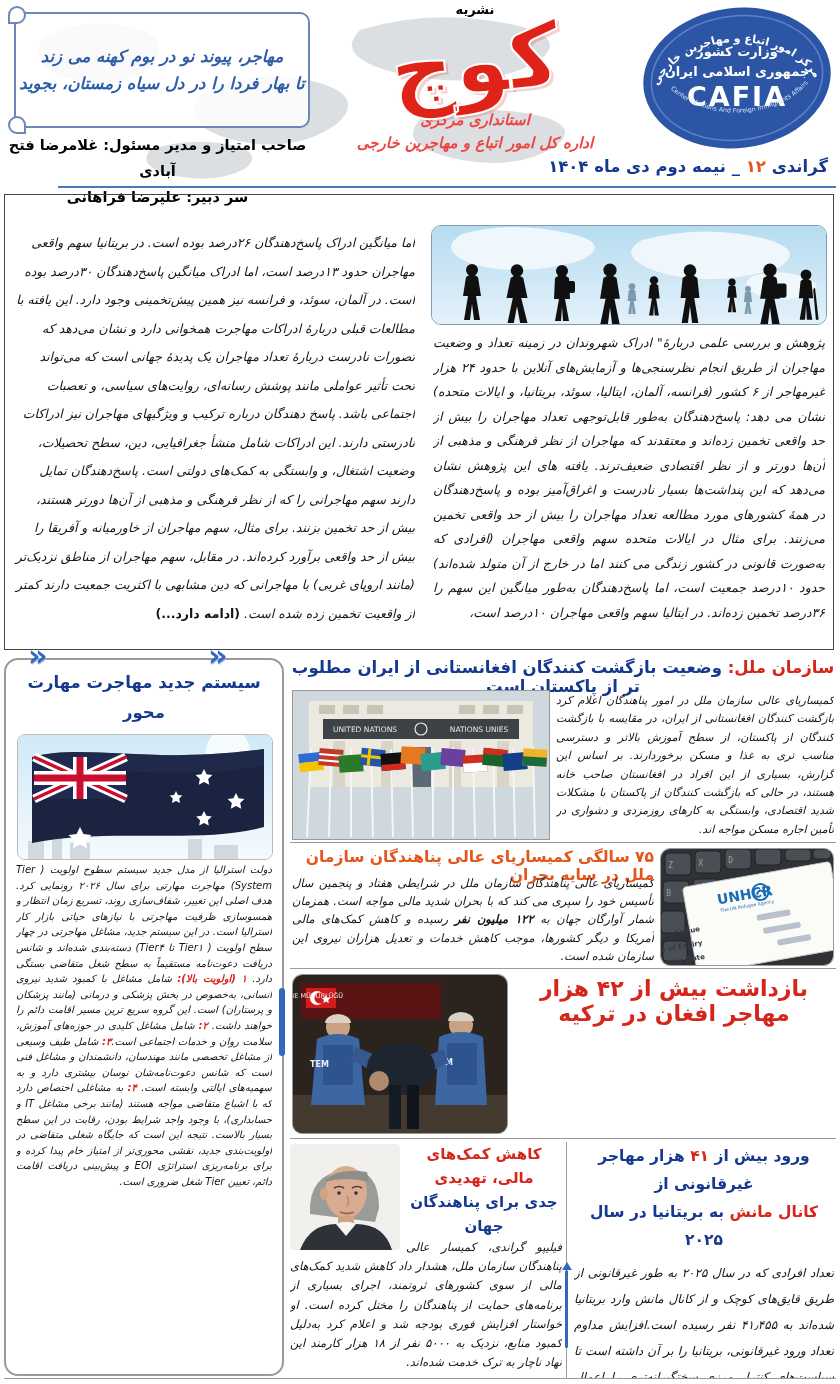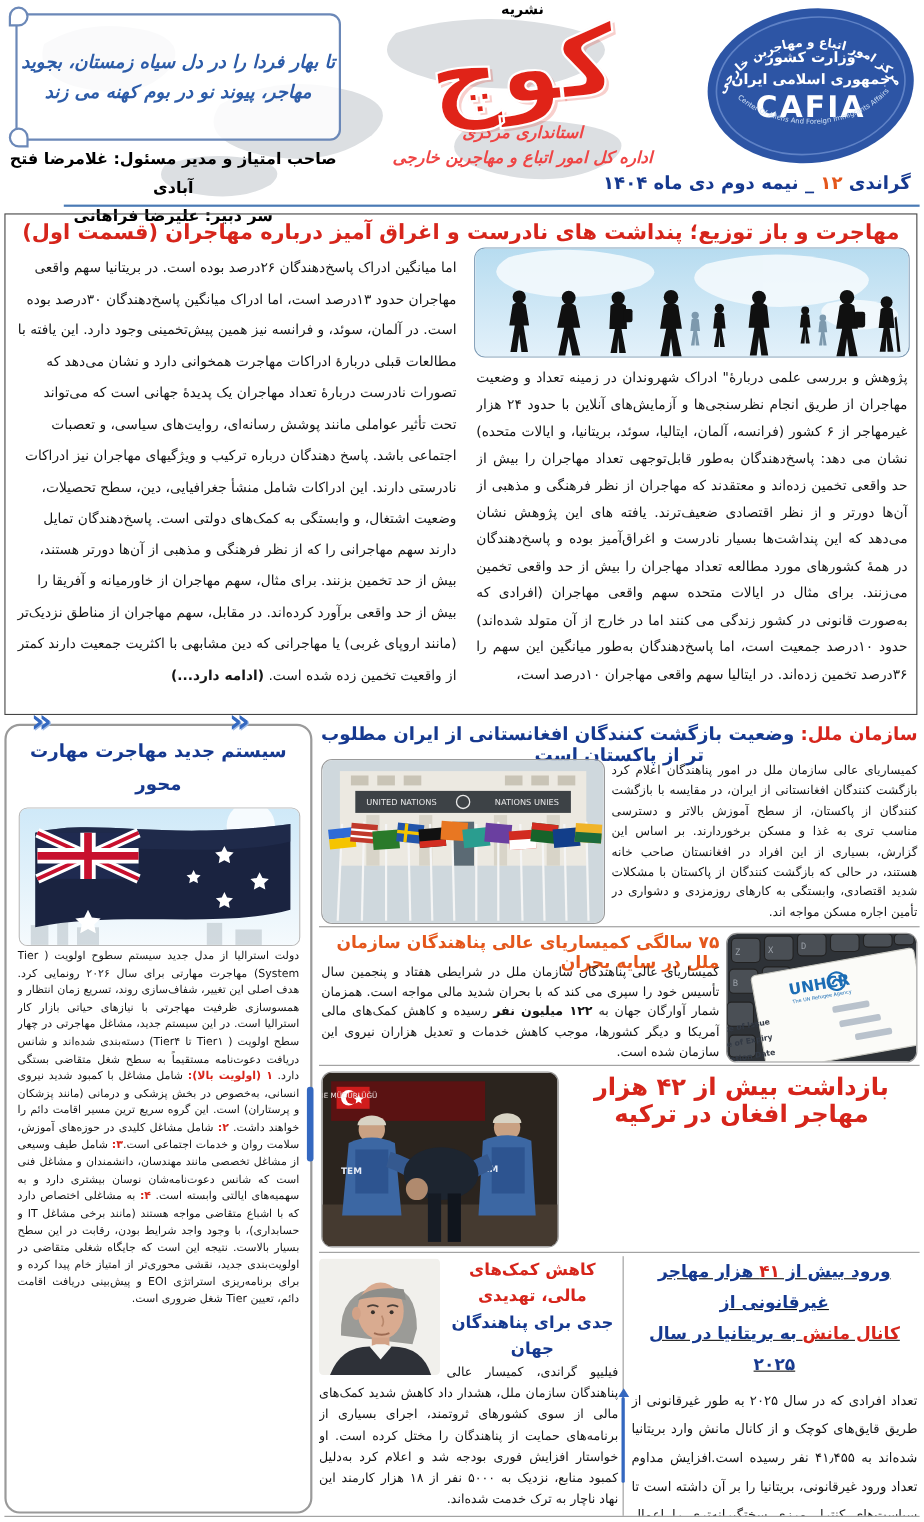--- a/index.html
+++ b/index.html
@@ -1,20 +1,20 @@
 <!DOCTYPE html>
 <html lang="fa" dir="rtl"><head>
 <meta charset="utf-8">
 <style>
   html,body{margin:0;padding:0;background:#fff;}
   .page{position:relative;width:840px;height:1384px;background:#fff;overflow:hidden;
         font-family:"DejaVu Sans",sans-serif;direction:rtl;color:#151515;}
   .abs{position:absolute;}
   p{margin:0;}
-  .just{text-align:justify;}
+  .just{text-align:justify;font-style:italic;}
   .red{color:#d6251b;}
   .blue{color:#16398f;}
   .orange{color:#e4571c;}
   .bold{font-weight:bold;}
   
   .scroll{left:14px;top:12px;width:292px;height:112px;border:2px solid #6b88b8;border-radius:10px;
           background:rgba(255,255,255,.85);}
   .scroll .curl{position:absolute;width:14px;height:14px;border:2px solid #6b88b8;border-radius:50% 50% 50% 0;background:#fff;}
   .poem{position:absolute;inset:0;display:flex;flex-direction:column;justify-content:center;gap:8px;
         color:#2d5ca8;font-weight:bold;font-style:italic;font-size:16.5px;text-align:center;}
@@ -40,21 +40,21 @@
   
   .ausbox{left:4px;top:658px;width:280px;height:718px;border:2px solid #9a9a9a;border-radius:14px;box-sizing:border-box;}
   .chev{position:absolute;top:-22px;font-size:30px;font-weight:bold;color:#3468c0;direction:ltr;
         text-shadow:1px 1px 0 #9db8e4;}
   .aus-headline{position:absolute;left:0;right:0;top:8px;text-align:center;font-weight:bold;font-size:16.5px;line-height:30px;}
   .aus-img{position:absolute;left:11px;top:74px;width:254px;height:124px;border-radius:8px;overflow:hidden;border:1px solid #bbb;}
   .aus-body{position:absolute;left:10px;right:10px;top:202px;bottom:6px;overflow:hidden;
             font-size:10px;line-height:15.6px;}
   
   .sec-a-headline{left:290px;top:658px;width:546px;text-align:center;font-weight:bold;font-size:16.5px;}
-  .sec-a-img{left:292px;top:690px;width:256px;height:148px;border-radius:10px;overflow:hidden;border:1px solid #999;}
+  .sec-a-img{left:292px;top:690px;width:256px;height:148px;border-radius:0;overflow:hidden;border:1px solid #999;}
   .sec-a-body{right:6px;top:692px;width:278px;height:148px;overflow:hidden;font-size:11px;line-height:18.4px;}
   .sec-b-img{right:6px;top:848px;width:172px;height:116px;border-radius:10px;overflow:hidden;border:1px solid #999;}
   .sec-b-headline{left:292px;top:848px;width:362px;text-align:right;font-weight:bold;font-size:15.5px;}
   .sec-b-body{left:292px;top:874px;width:362px;height:92px;overflow:hidden;font-size:11.5px;line-height:18.2px;}
   .sec-c-img{left:292px;top:974px;width:214px;height:158px;border-radius:10px;overflow:hidden;border:1px solid #999;}
   .sec-c-headline{right:6px;top:976px;width:320px;text-align:center;font-weight:bold;font-size:22px;}
   .sec-c-body{right:6px;top:1006px;width:318px;height:128px;overflow:hidden;font-size:12.5px;line-height:25px;}
   
   .fund{left:290px;top:1142px;width:272px;height:232px;overflow:hidden;}
   .fund-headline{text-align:center;font-weight:bold;font-size:15px;line-height:24px;}
@@ -79,22 +79,22 @@
       <path d="M360,30 q70,-22 150,-6 q60,12 30,36 q-50,30 -130,16 q-80,-16 -50,-46z"></path>
       <path d="M420,120 q60,-18 120,-4 q40,10 16,30 q-40,26 -104,12 q-56,-14 -32,-38z"></path>
       <path d="M150,150 q40,-14 86,-4 q26,8 10,22 q-28,16 -70,8 q-40,-8 -26,-26z"></path>
     </g>
   </svg>
 
   <div class="abs scroll">
     <span class="curl" style="left:-8px;top:-8px;"></span>
     <span class="curl" style="left:-8px;bottom:-8px;transform:rotate(-90deg);"></span>
     <div class="poem">
+      <span>مهاجر، پیوند نو در بوم کهنه می زند</span>
       <span>تا بهار فردا را در دل سیاه زمستان، بجوید</span>
-      <span>مهاجر، پیوند نو در بوم کهنه می زند</span>
     </div>
   </div>
 
   <div class="abs brand">
     <div class="brand-label">نشریه</div>
     <div class="brand-title">کوچ</div>
     <div class="brand-orgs">
       <div>استانداری مرکزی</div>
       <div>اداره کل امور اتباع و مهاجرین خارجی</div>
     </div>
@@ -121,21 +121,20 @@
   <div class="abs credits">
     <div>صاحب امتیاز و مدیر مسئول: غلامرضا فتح آبادی</div>
     <div>سر دبیر: علیرضا فراهانی</div>
   </div>
   <div class="abs issue">
     <span>گراندی </span><span class="num">۱۲</span><span> _ نیمه دوم دی ماه ۱۴۰۴</span>
   </div>
   <div class="abs hrule"></div>
 
   <section class="abs leadbox">
-    <h1 class="lead-headline red" style="margin:0;">مهاجرت و باز توزیع؛ پنداشت های نادرست و اغراق آمیز درباره مهاجران (قسمت اول)</h1>
 
     <div class="lead-img">
       <svg width="394" height="98" viewBox="0 0 394 98" aria-hidden="true">
         <defs>
             <linearGradient id="sky1" x1="0" y1="0" x2="0" y2="1">
           <stop offset="0" stop-color="#b7dcf0"></stop>
               <stop offset="1" stop-color="#e3f1fa"></stop>
         </linearGradient>
           </defs>
         <rect width="394" height="98" fill="url(#sky1)"></rect>
@@ -446,21 +445,21 @@
       </svg>
     </div>
     <h2 class="fund-headline" style="margin:0;">
       <span class="red" style="display:block;">کاهش کمک‌های مالی، تهدیدی</span>
       <span class="blue" style="display:block;">جدی برای پناهندگان جهان</span>
     </h2>
     <p class="fund-body just">فیلیپو گراندی، کمیسار عالی پناهندگان سازمان ملل، هشدار داد کاهش شدید کمک‌های مالی از سوی کشورهای ثروتمند، اجرای بسیاری از برنامه‌های حمایت از پناهندگان را مختل کرده است. او خواستار افزایش فوری بودجه شد و اعلام کرد به‌دلیل کمبود منابع، نزدیک به ۵۰۰۰ نفر از ۱۸ هزار کارمند این نهاد ناچار به ترک خدمت شده‌اند.</p>
   </section>
 
   <section class="abs brit">
-    <h2 class="brit-headline" style="margin:0;text-decoration:underline;">
+    <h2 class="brit-headline" style="margin:0;">
       <span class="blue">ورود بیش از </span><span class="red">۴۱</span><span class="blue"> هزار مهاجر غیرقانونی از</span><br>
       <span class="red">کانال مانش</span><span class="blue"> به بریتانیا در سال ۲۰۲۵</span>
     </h2>
     <p class="brit-body just">تعداد افرادی که در سال ۲۰۲۵ به طور غیرقانونی از طریق قایق‌های کوچک و از کانال مانش وارد بریتانیا شده‌اند به ۴۱٫۴۵۵ نفر رسیده است.افزایش مداوم تعداد ورود غیرقانونی، بریتانیا را بر آن داشته است تا سیاست‌های کنترل مرزی سختگیرانه‌تری را اعمال کند.</p>
   </section>
 
   <div class="abs divider" style="left:4px;top:1378px;width:832px;height:1px;"></div>
 </div>
 
 </body></html>

